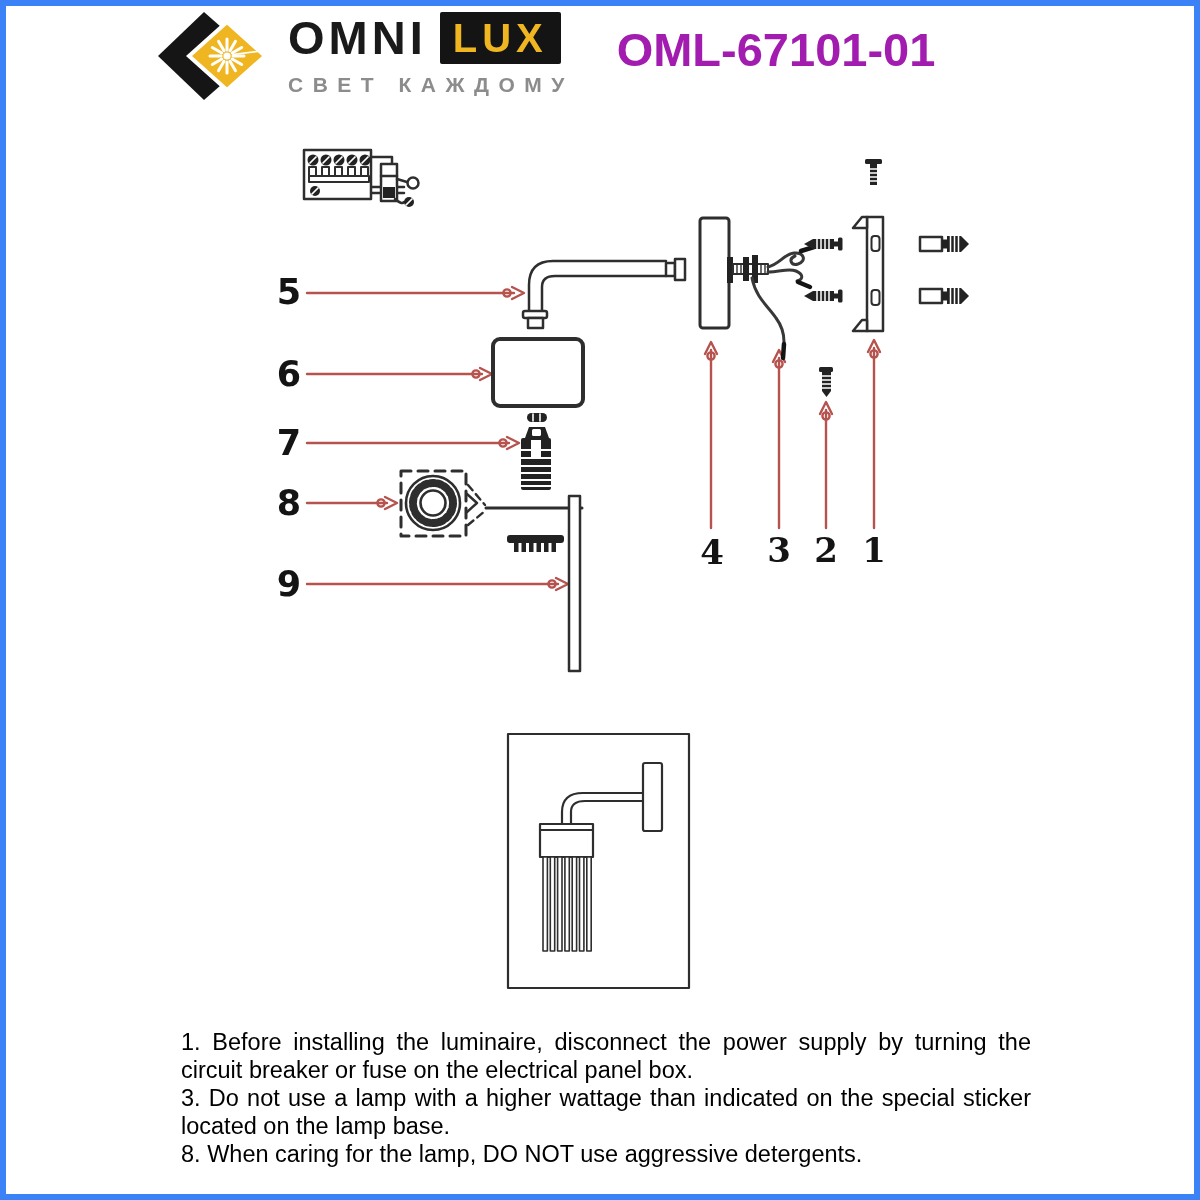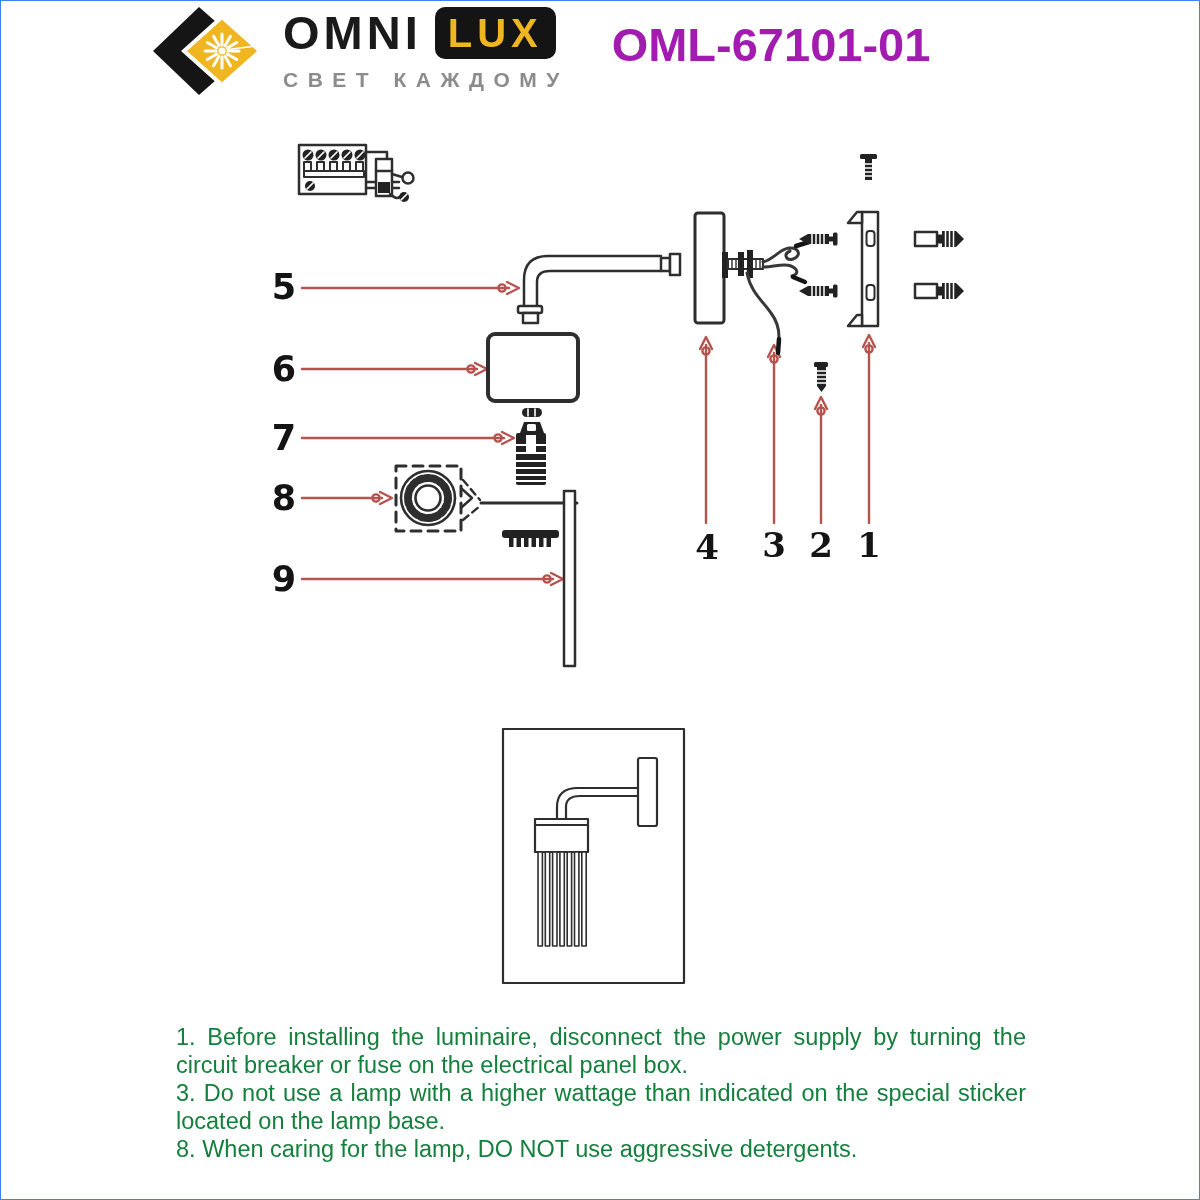--- a/index.html
+++ b/index.html
@@ -5,43 +5,43 @@
   :root{
     --accent-yellow:#f0b622;
     --arrow-red:#b7534e;
     --line-black:#2e2e2e;
     --tagline-gray:#8c8c8c;
   }
   html,body{margin:0;padding:0;background:#e8e8e8;}
   .page{
     position:relative;width:1200px;height:1200px;background:#ffffff;
     font-family:"Liberation Sans",sans-serif;overflow:hidden;margin:0 auto;
-    border:1px solid #3b82f6;box-sizing:border-box;
+    border:6px solid #3b82f6;box-sizing:border-box;
   }
   .diagram-svg{position:absolute;left:0;top:0;width:1200px;height:1200px;}
   
   .logo{position:absolute;left:148px;top:4px;display:flex;gap:16px;align-items:flex-start;}
   .brandtext{display:flex;flex-direction:column;}
   .brandrow{display:flex;align-items:center;gap:13px;}
   .omni{font-size:47px;font-weight:800;letter-spacing:4px;color:#1a1a1a;line-height:56px;}
-  .luxbox{background:#141414;border-radius:10px;padding:3px 13px;display:flex;align-items:center;}
+  .luxbox{background:#141414;border-radius:2px;padding:3px 13px;display:flex;align-items:center;}
   .lux{font-size:40px;font-weight:800;letter-spacing:5px;color:var(--accent-yellow);line-height:46px;}
   .tagline{margin-top:7px;font-size:21px;font-weight:600;letter-spacing:9.5px;color:var(--tagline-gray);}
   .model{
     position:absolute;left:565px;top:16px;width:410px;text-align:center;
     font-size:47px;font-weight:700;color:#a21caf;letter-spacing:0px;
   }
   
   .callout{position:absolute;transform:translate(-50%,-50%);font-weight:700;color:#141414;}
   .callout.sans{font-family:"DejaVu Sans",sans-serif;font-size:35px;}
   .callout.serif{font-family:"DejaVu Serif",serif;font-size:34px;}
   
   .instructions{
     position:absolute;left:175px;top:1022px;width:850px;
-    font-size:23.5px;line-height:28px;color:#15803d;text-align:justify;
+    font-size:23.5px;line-height:28px;color:#000000;text-align:justify;
   }
   .instructions div{margin:0;}
 </style>
 </head>
 <body>
 
 <div class="page">
 
   <div class="logo">
     <svg width="118" height="100" viewBox="0 0 118 100">

